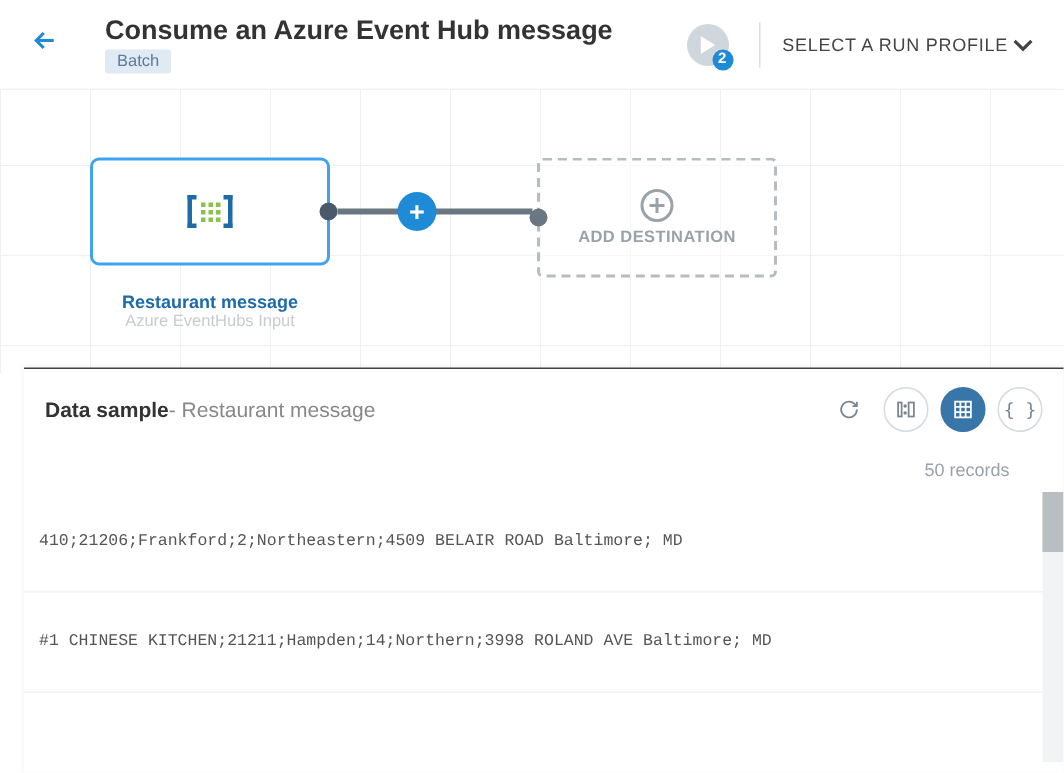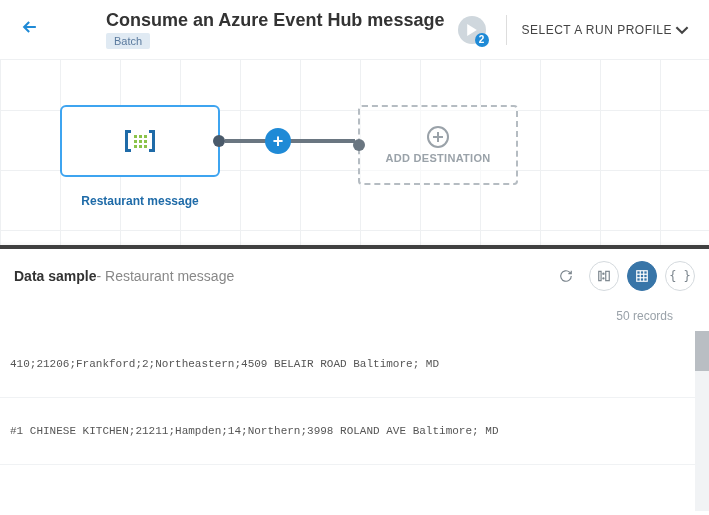--- a/index.html
+++ b/index.html
@@ -1,20 +1,20 @@
 <!DOCTYPE html>
 <html><head>
 <meta charset="utf-8">
 <style>
 * { box-sizing: border-box; margin: 0; padding: 0; }
 body { font-family: -apple-system, BlinkMacSystemFont, "Segoe UI", Arial, sans-serif; background: #fff; width: 709px; height: 515px; overflow: hidden; position: relative; }
 
 .header { display: flex; align-items: center; padding: 10px 20px; background: #fff; position: relative; z-index: 10; }
 .back-arrow { color: #1f8ad6; font-size: 22px; cursor: pointer; margin-right: 30px; }
-.title-block { flex: 1; margin-left: 36px; }
+.title-block { flex: 1; }
 .title { font-size: 18px; font-weight: 600; color: #333; }
 .batch-tag { display: inline-block; background: #e0eaf3; color: #5a7a9e; font-size: 11px; padding: 2px 8px; border-radius: 2px; margin-top: 2px; }
 .run-btn { width: 28px; height: 28px; border-radius: 50%; background: #cfd7dd; display: flex; align-items: center; justify-content: center; position: relative; cursor: pointer; margin-right: 20px; }
 .run-btn svg { fill: #fff; }
 .run-badge { position: absolute; bottom: -3px; right: -3px; background: #1f8ad6; color: #fff; font-size: 10px; width: 14px; height: 14px; border-radius: 50%; display: flex; align-items: center; justify-content: center; font-weight: 600; }
 .divider-v { width: 1px; height: 30px; background: #ddd; margin-right: 15px; }
 .run-profile { font-size: 12px; font-weight: 400; color: #444; letter-spacing: 0.5px; cursor: pointer; display: flex; align-items: center; }
 .run-profile svg { margin-left: 3px; }
 
 .canvas { position: relative; height: 190px; background-image: linear-gradient(#eef0f2 1px, transparent 1px), linear-gradient(90deg, #eef0f2 1px, transparent 1px); background-size: 60px 60px; background-position: 0 -10px; border-top: 1px solid #eef0f2; }
@@ -34,21 +34,21 @@
 .add-btn { position: absolute; left: 265px; top: 68px; width: 26px; height: 26px; border-radius: 50%; background: #1f8ad6; color: #fff; display: flex; align-items: center; justify-content: center; z-index: 2; cursor: pointer; font-size: 18px; font-weight: bold; }
 
 .node-dest { position: absolute; left: 358px; top: 45px; width: 160px; height: 80px; border: 2px dashed #b5bcc2; border-radius: 4px; background: rgba(255,255,255,0.5); display: flex; flex-direction: column; align-items: center; justify-content: center; cursor: pointer; }
 .node-dest-port { position: absolute; left: -7px; top: 50%; transform: translateY(-50%); width: 12px; height: 12px; border-radius: 50%; background: #6a7681; }
 .dest-plus { width: 22px; height: 22px; border: 2px solid #9aa2a9; border-radius: 50%; position: relative; margin-bottom: 4px; }
 .dest-plus::before, .dest-plus::after { content: ""; position: absolute; background: #9aa2a9; }
 .dest-plus::before { left: 4px; top: 8px; width: 10px; height: 2px; }
 .dest-plus::after { left: 8px; top: 4px; width: 2px; height: 10px; }
 .dest-label { font-size: 11px; font-weight: 600; color: #9aa2a9; letter-spacing: 0.3px; }
 
-.panel { position: absolute; left: 0; right: 0; bottom: 0; height: 270px; background: #fff; border-top: 4px solid #404040; box-shadow: 0 -1px 4px rgba(0,0,0,0.05); }
+.panel { position: absolute; left: 16px; right: 0; bottom: 0; height: 270px; background: #fff; border-top: 1px solid #404040; box-shadow: 0 -1px 4px rgba(0,0,0,0.05); }
 .panel-header { display: flex; align-items: center; padding: 12px 14px; }
 .panel-title { font-size: 14px; color: #333; font-weight: 600; }
 .panel-subtitle { font-size: 14px; color: #888; font-weight: 400; }
 .panel-spacer { flex: 1; }
 .panel-icon-btn { width: 30px; height: 30px; border-radius: 50%; border: 1px solid #d5dade; display: flex; align-items: center; justify-content: center; cursor: pointer; margin-left: 8px; color: #7a848c; }
 .panel-icon-btn.active { background: #3875a8; border-color: #3875a8; color: #fff; }
 .panel-icon-btn.plain { border: none; }
 .records-count { text-align: right; padding: 6px 36px 8px; font-size: 12px; color: #9aa2a9; }
 
 .table-wrap { position: relative; height: 180px; overflow: hidden; }
@@ -105,20 +105,21 @@
             <span></span>
             <span></span>
             <span></span>
             <span></span>
             <span></span>
           </div>
       </div>
       <div class="node-port"></div>
     </div>
     <div class="node-label">Restaurant message</div>
+    <div class="node-sublabel">Azure EventHubs Input</div>
   </div>
 
   <div class="node-dest">
     <div class="node-dest-port"></div>
     <div class="dest-plus"></div>
     <div class="dest-label">ADD DESTINATION</div>
   </div>
 </div>
 
 <div class="panel">

